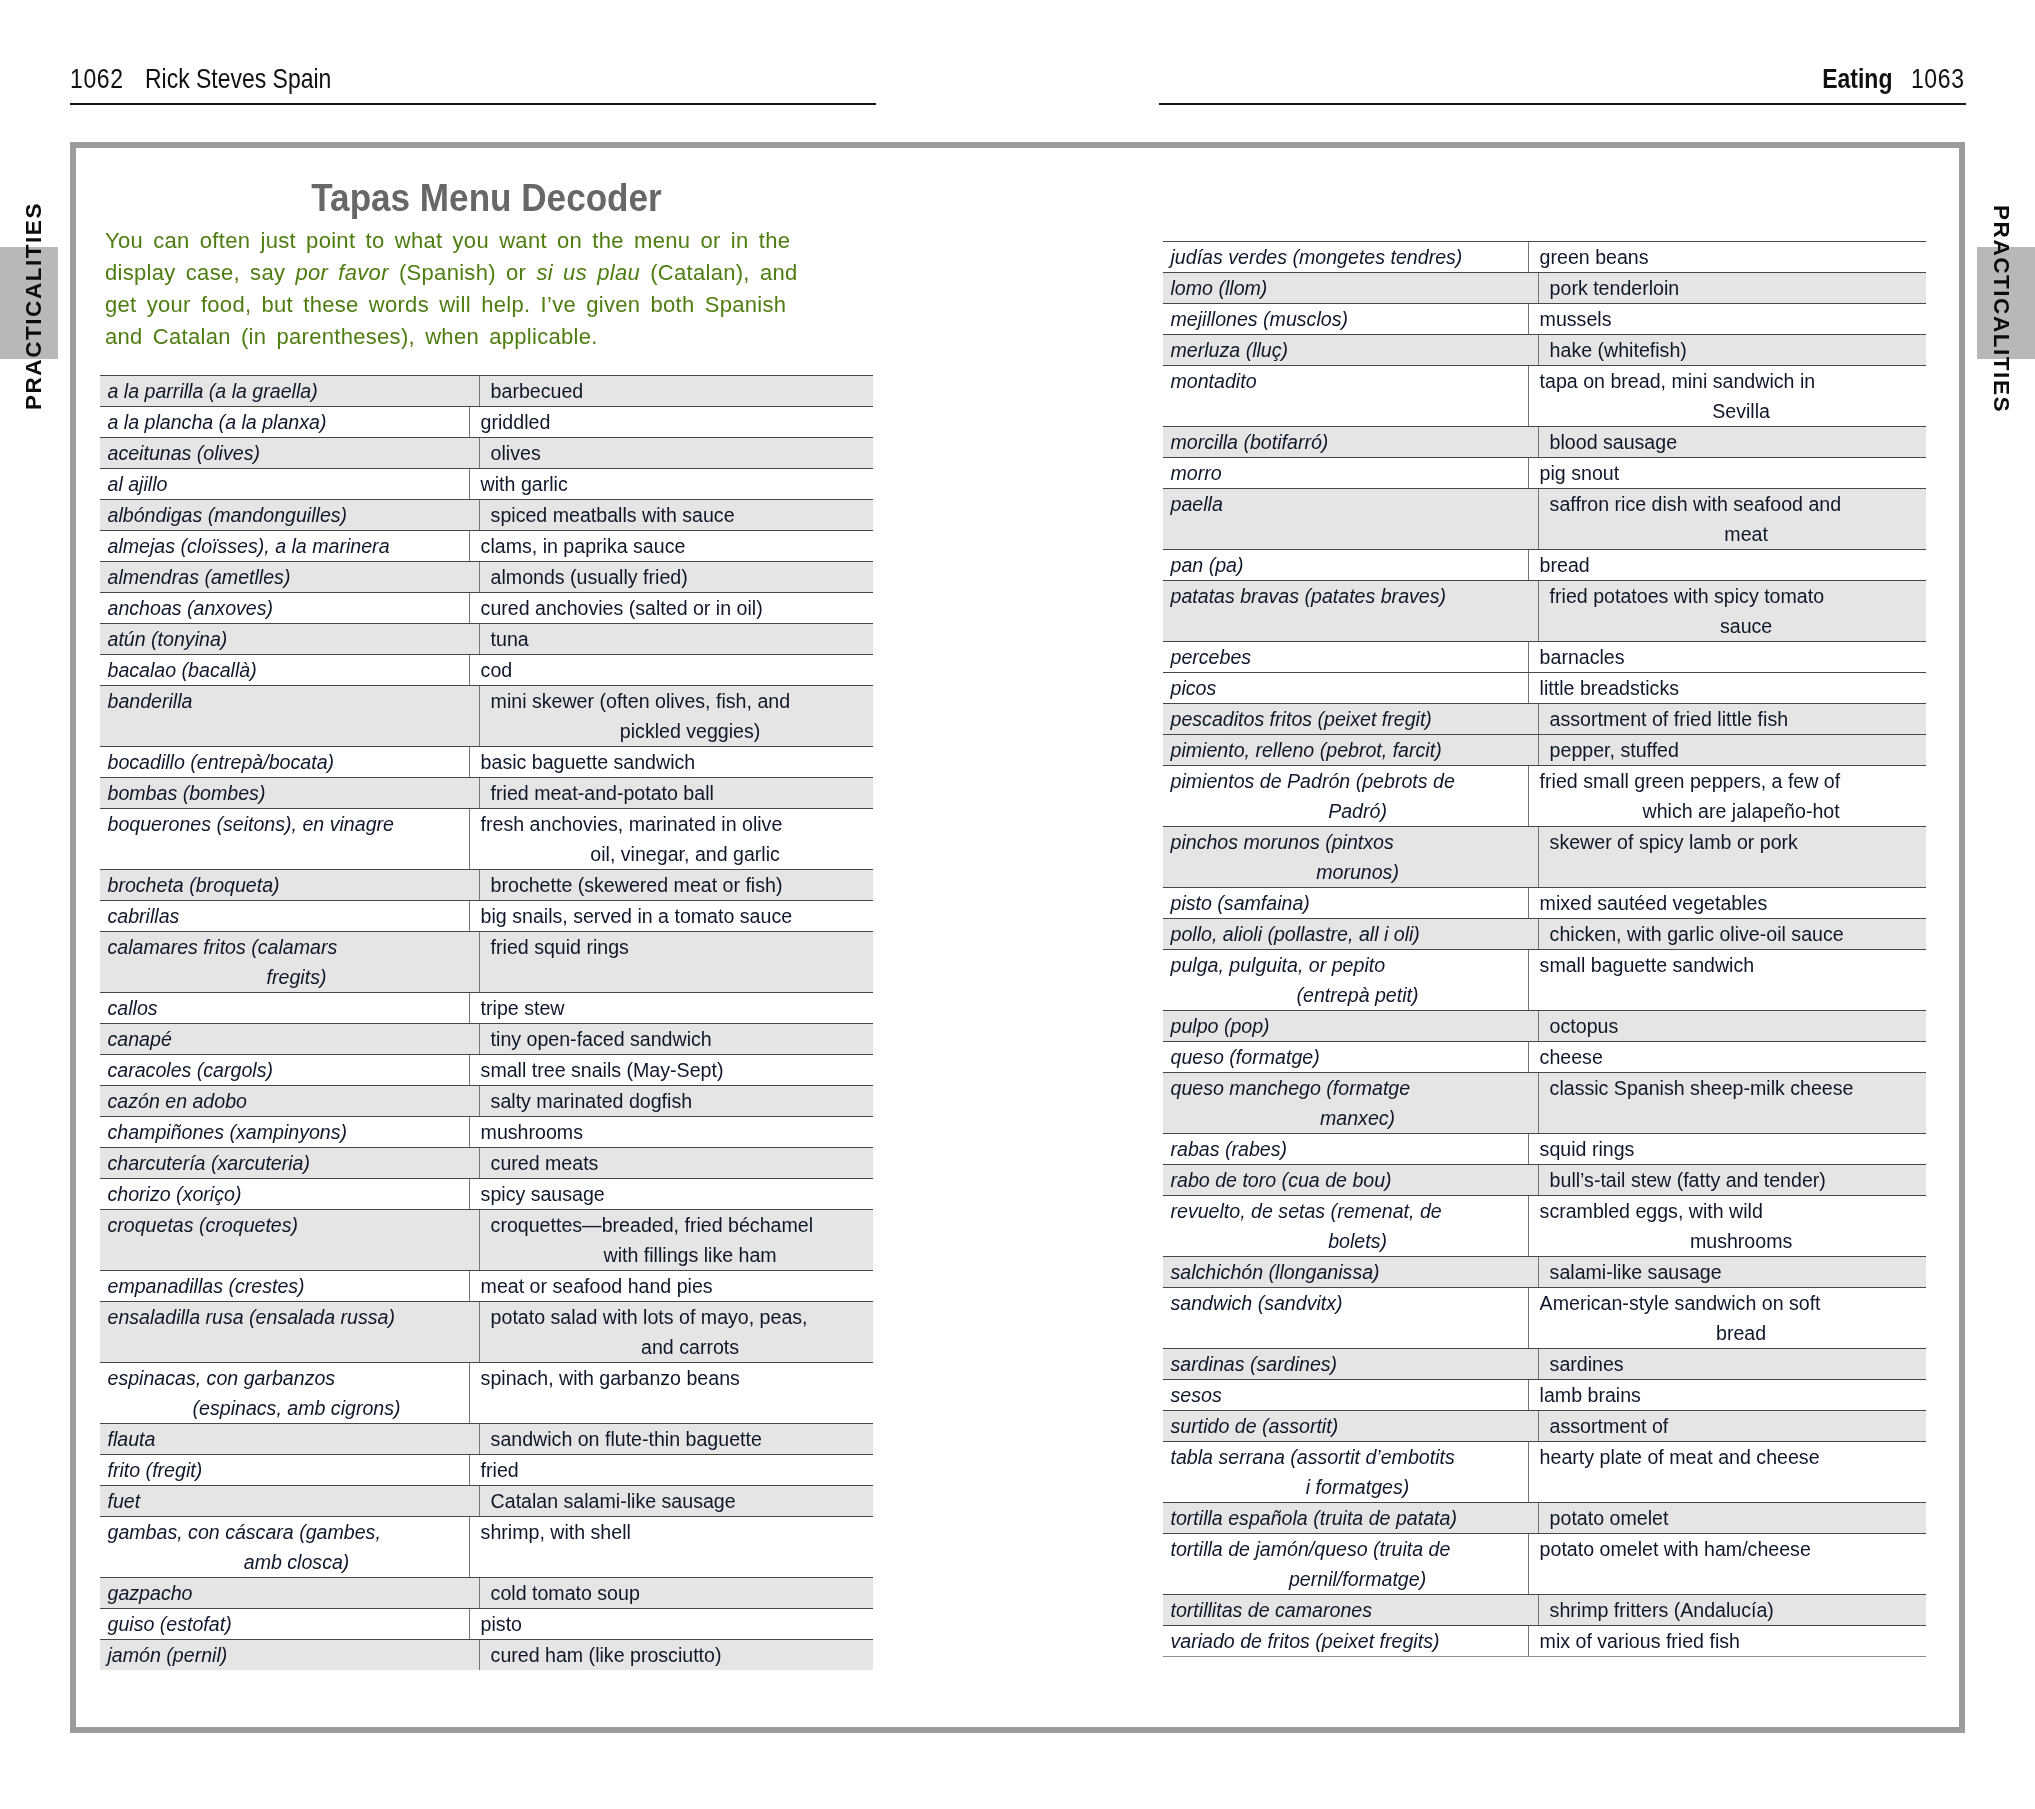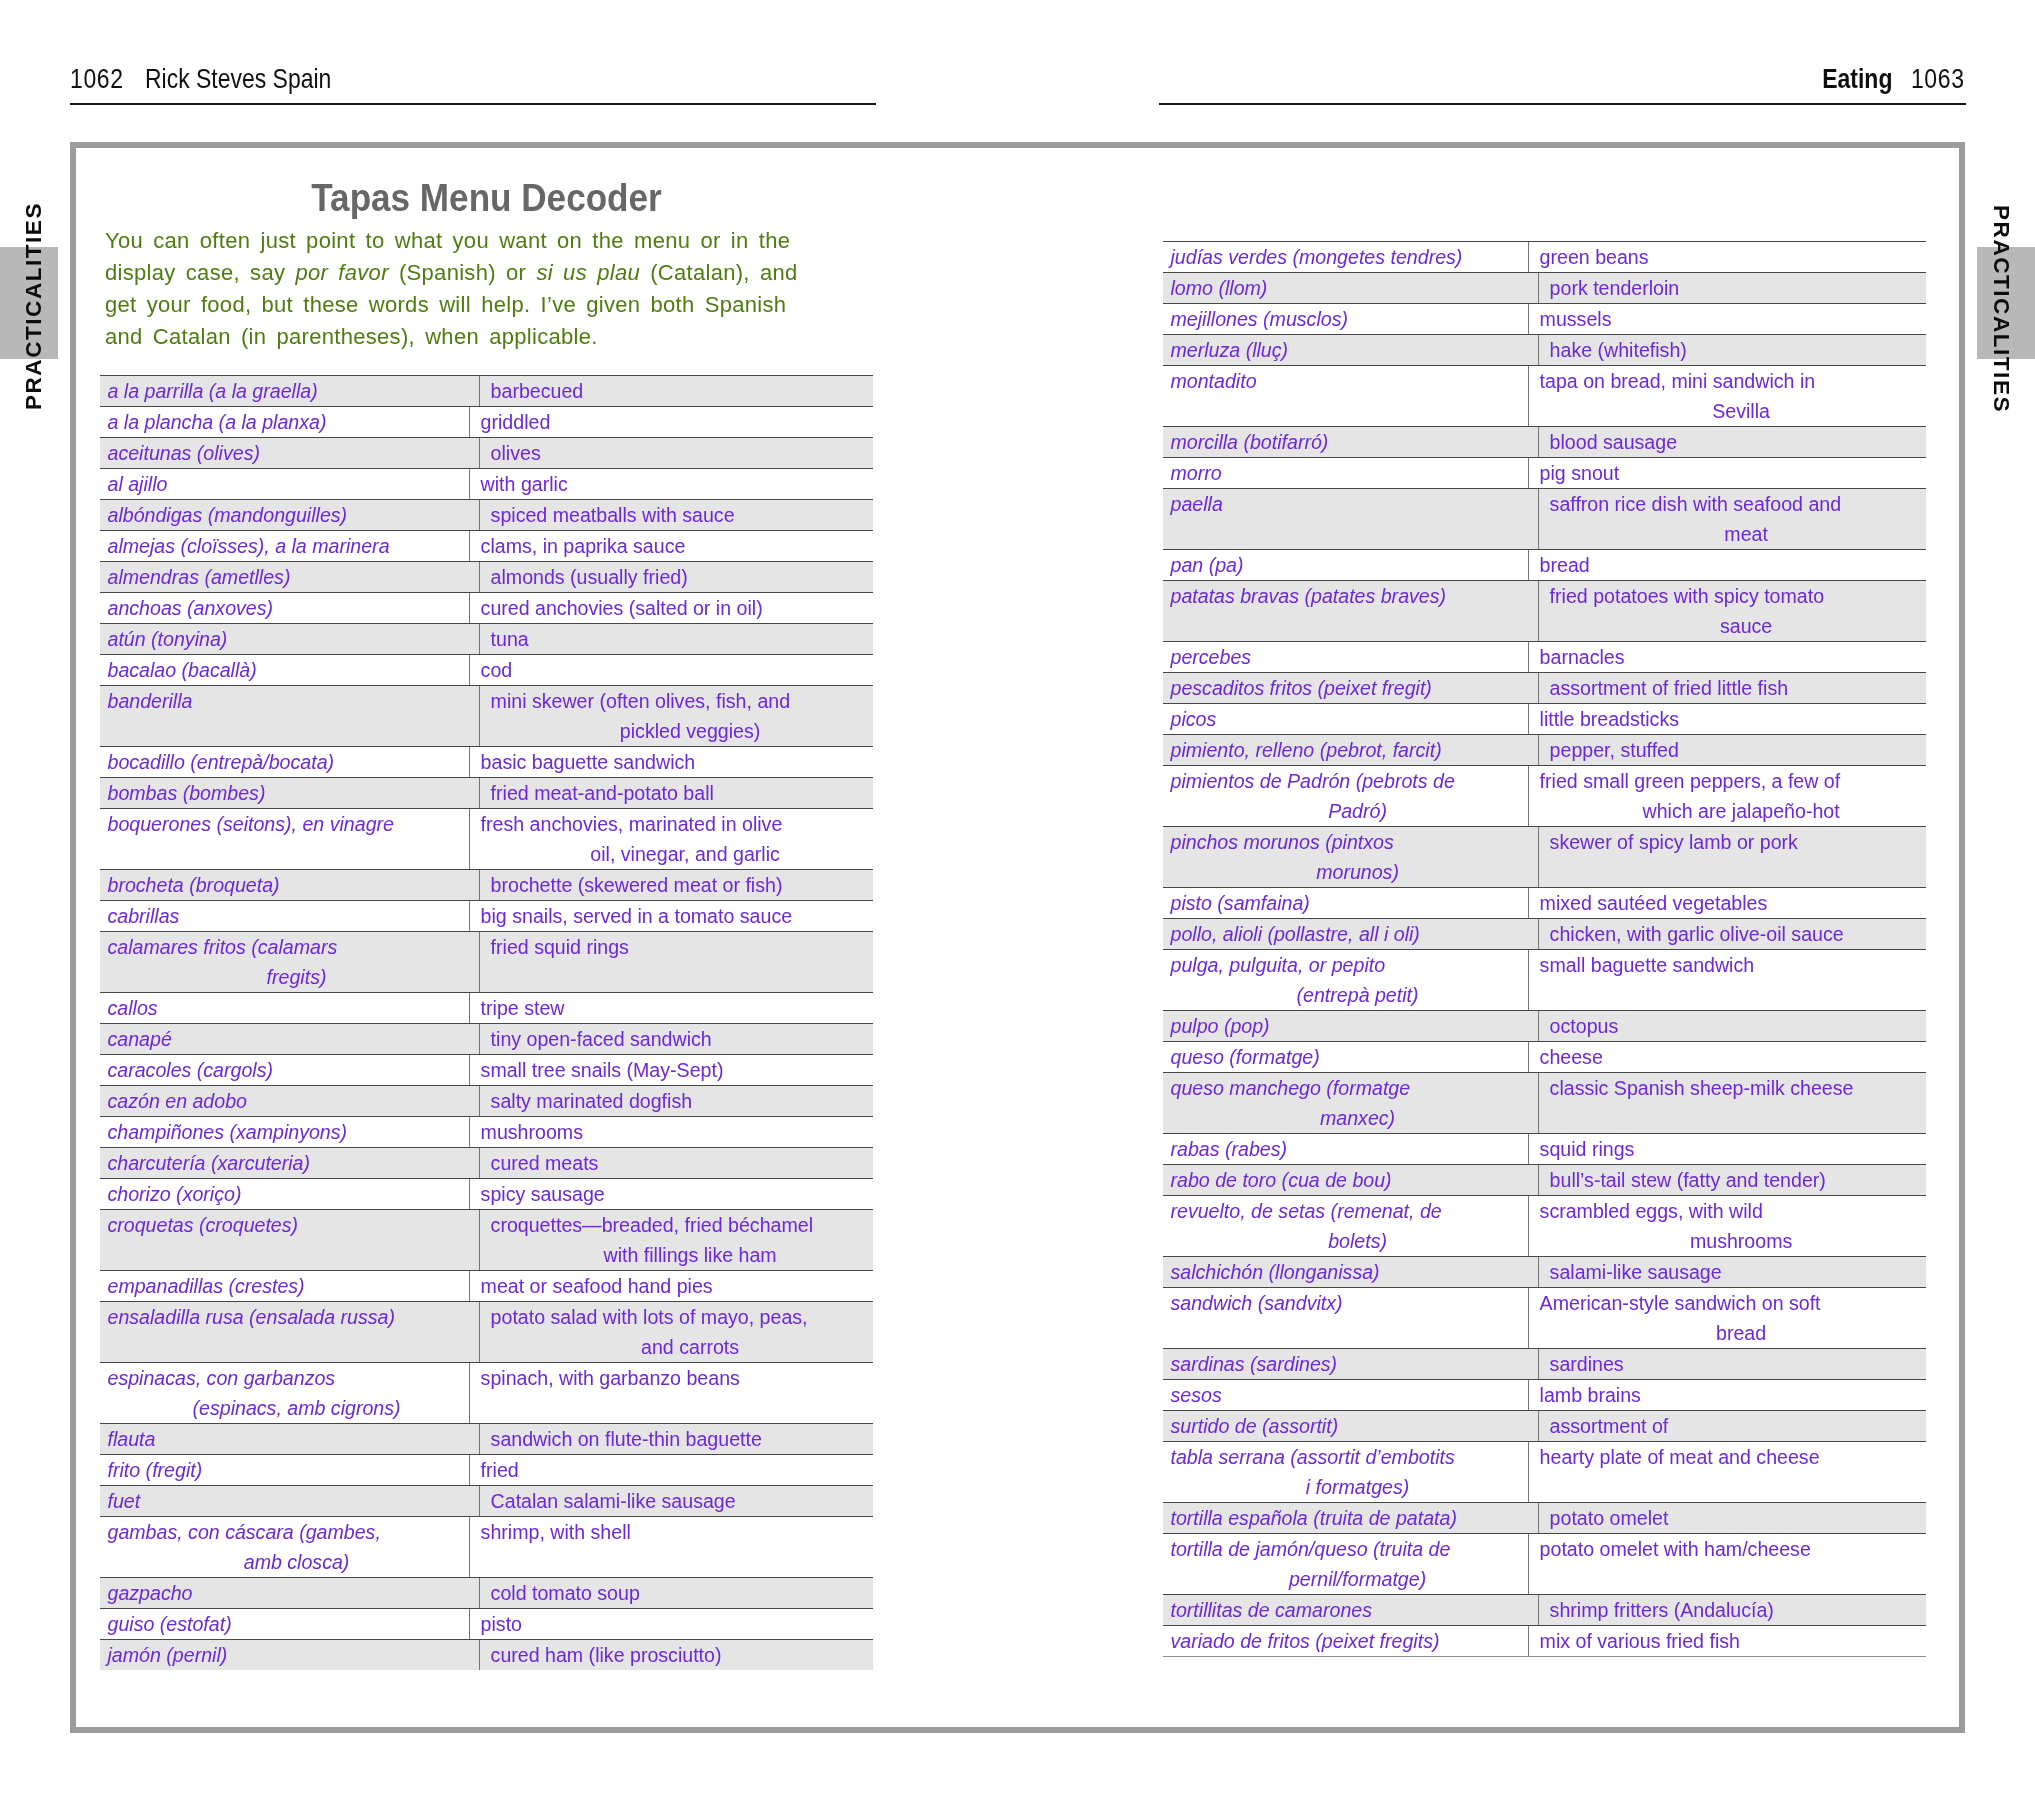--- a/index.html
+++ b/index.html
@@ -51,21 +51,21 @@
     transform:scaleX(0.9);transform-origin:center;letter-spacing:0px;white-space:nowrap;
   }
   .intro{
     position:absolute;left:105px;top:225px;width:776px;
     font-size:22px;line-height:32px;color:#4d7c0f;letter-spacing:0.3px;word-spacing:3.8px;
   }
   .intro .iline{white-space:nowrap;}
   .intro i{}
 
   
-  .dtable{position:absolute;font-size:19.6px;line-height:30px;color:#6d28d9;}
+  .dtable{position:absolute;font-size:19.6px;line-height:30px;color:#0f172a;}
   .dtable.left{left:100px;top:375px;width:773px;}
   .dtable.right{left:1163px;top:241px;width:763px;border-bottom:1.5px solid #8f8f8f;}
   .trow{display:flex;border-top:1.5px solid var(--row-border);}
   .trow.shaded{background:var(--row-shade);gap:10px;}
   .cell{box-sizing:border-box;}
   .cell.es{width:369px;padding-left:7.5px;font-style:italic;flex:none;}
   .dtable.right .cell.es{width:365px;}
   .cell.en{flex:1;border-left:1.5px solid var(--divider);padding-left:10.6px;}
   .ln{white-space:nowrap;}
   .ln.cont{padding-left:16.6px;text-align:center;}
@@ -474,34 +474,34 @@
         </div>
       </div>
       <div class="trow">
         <div class="cell es">
           <div class="ln">percebes</div>
         </div>
         <div class="cell en">
           <div class="ln">barnacles</div>
         </div>
       </div>
+      <div class="trow">
+        <div class="cell es">
+          <div class="ln">picos</div>
+        </div>
+        <div class="cell en">
+          <div class="ln">little breadsticks</div>
+        </div>
+      </div>
       <div class="trow shaded">
         <div class="cell es">
           <div class="ln">pescaditos fritos (peixet fregit)</div>
         </div>
         <div class="cell en">
           <div class="ln">assortment of fried little fish</div>
-        </div>
-      </div>
-      <div class="trow">
-        <div class="cell es">
-          <div class="ln">picos</div>
-        </div>
-        <div class="cell en">
-          <div class="ln">little breadsticks</div>
         </div>
       </div>
       <div class="trow shaded">
         <div class="cell es">
           <div class="ln">pimiento, relleno (pebrot, farcit)</div>
         </div>
         <div class="cell en">
           <div class="ln">pepper, stuffed</div>
         </div>
       </div>

